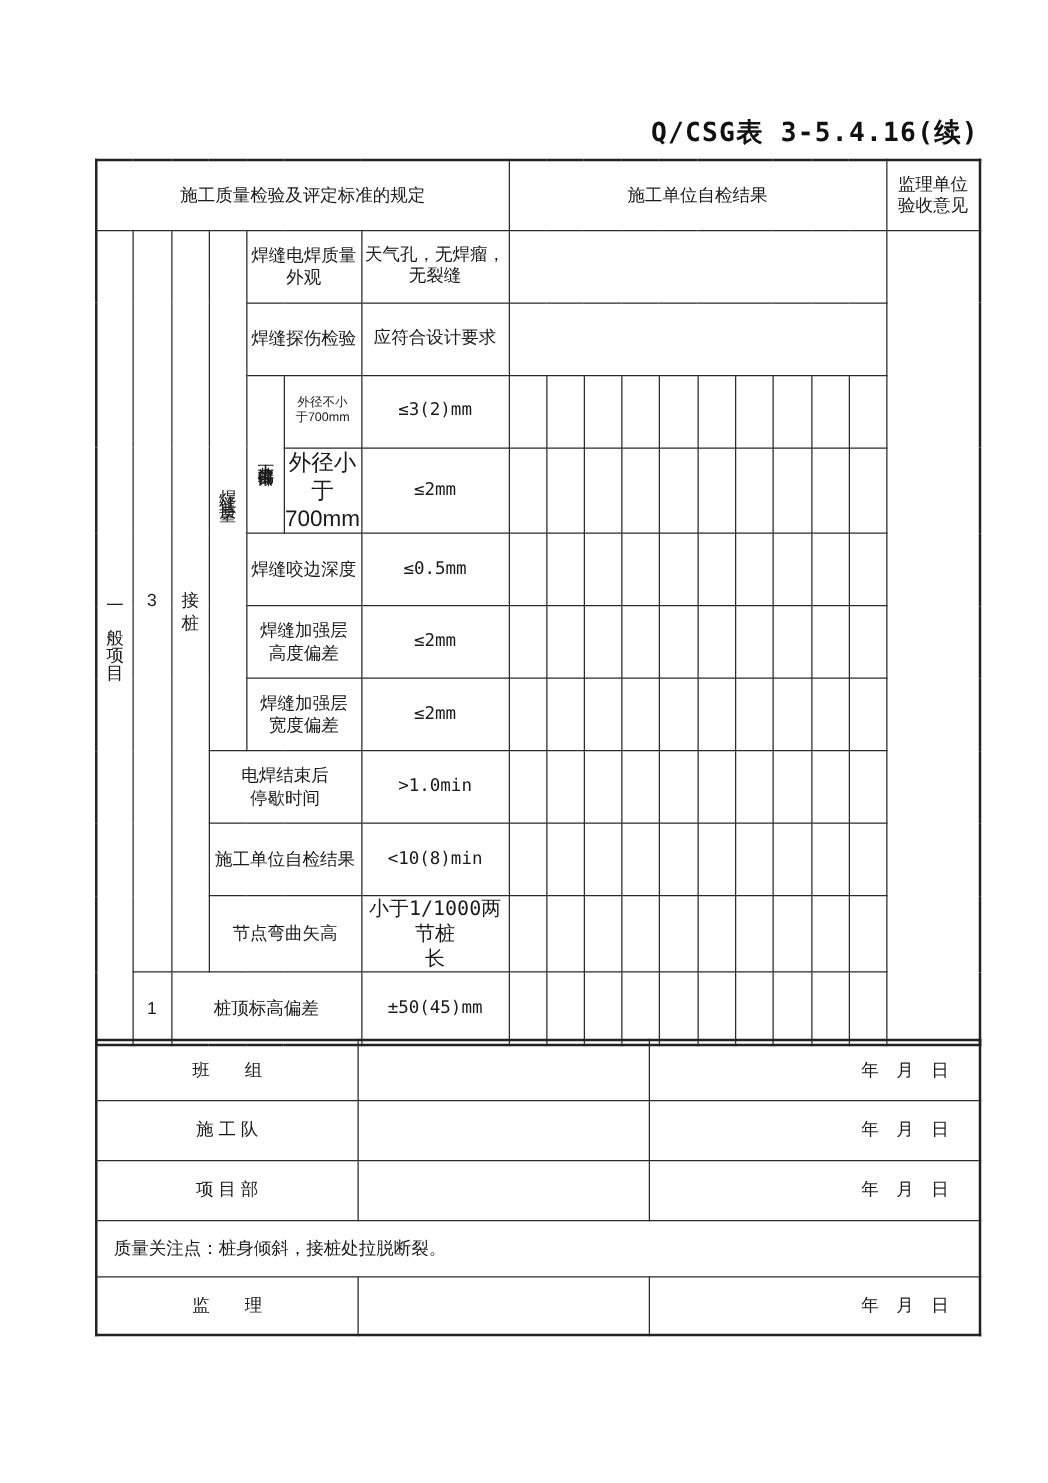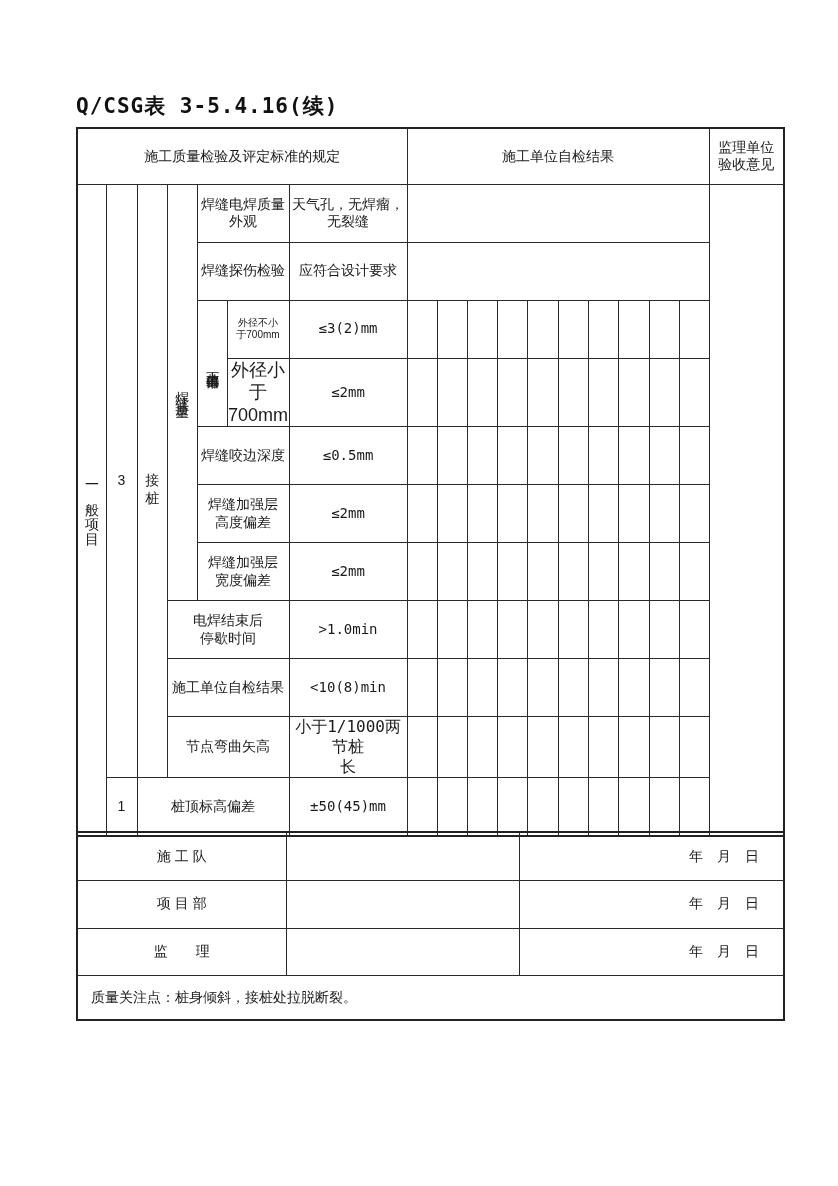--- a/index.html
+++ b/index.html
@@ -1,18 +1,18 @@
 <!DOCTYPE html>
 <html><head>
 <meta charset="utf-8">
 <style>
   html,body{margin:0;padding:0;background:#ffffff;width:838px;height:1186px;
     font-family:"Liberation Sans", sans-serif;color:#1a1a1a;}
   .page{position:relative;width:838px;height:1186px;background:#fff;overflow:hidden;}
-  .title{position:absolute;left:76px;top:92px;width:707px;text-align:left;
+  .title{position:absolute;left:76px;top:92px;width:707px;text-align:right;
     font-family:"DejaVu Sans Mono", monospace;font-size:21px;font-weight:bold;
     letter-spacing:1px;color:#111;}
   table{border-collapse:collapse;table-layout:fixed;}
   #main{position:absolute;left:76px;top:127px;width:707px;}
   #footer{position:absolute;left:76px;top:831px;width:707px;}
   td{border:1px solid #2b2b2b;padding:0;text-align:center;vertical-align:middle;
     font-size:14px;line-height:1.25;color:#1a1a1a;overflow:hidden;}
   #main, #footer{border:2px solid #222;}
   .pre{white-space:pre-line;}
   .std{font-family:"DejaVu Sans Mono", monospace;font-size:14px;}
@@ -228,33 +228,38 @@
     </table>
 
   <table id="footer">
     <colgroup>
       <col style="width:209px">
         <col style="width:233px">
         <col style="width:265px">
     </colgroup>
     <tbody>
     <tr style="height:48px">
+      <td>班　　组</td>
+      <td></td>
+      <td class="datecell">年　月　日</td>
+    </tr>
+    <tr style="height:48px">
       <td>施 工 队</td>
       <td></td>
       <td class="datecell">年　月　日</td>
     </tr>
     <tr style="height:48px">
       <td>项 目 部</td>
       <td></td>
       <td class="datecell">年　月　日</td>
     </tr>
+    <tr style="height:45px">
+      <td colspan="3" class="notecell">质量关注点：桩身倾斜，接桩处拉脱断裂。</td>
+    </tr>
     <tr style="height:47px">
       <td>监　　理</td>
       <td></td>
       <td class="datecell">年　月　日</td>
     </tr>
-    <tr style="height:45px">
-      <td colspan="3" class="notecell">质量关注点：桩身倾斜，接桩处拉脱断裂。</td>
-    </tr>
   </tbody>
     </table>
 
 </div>
 
 </body></html>

